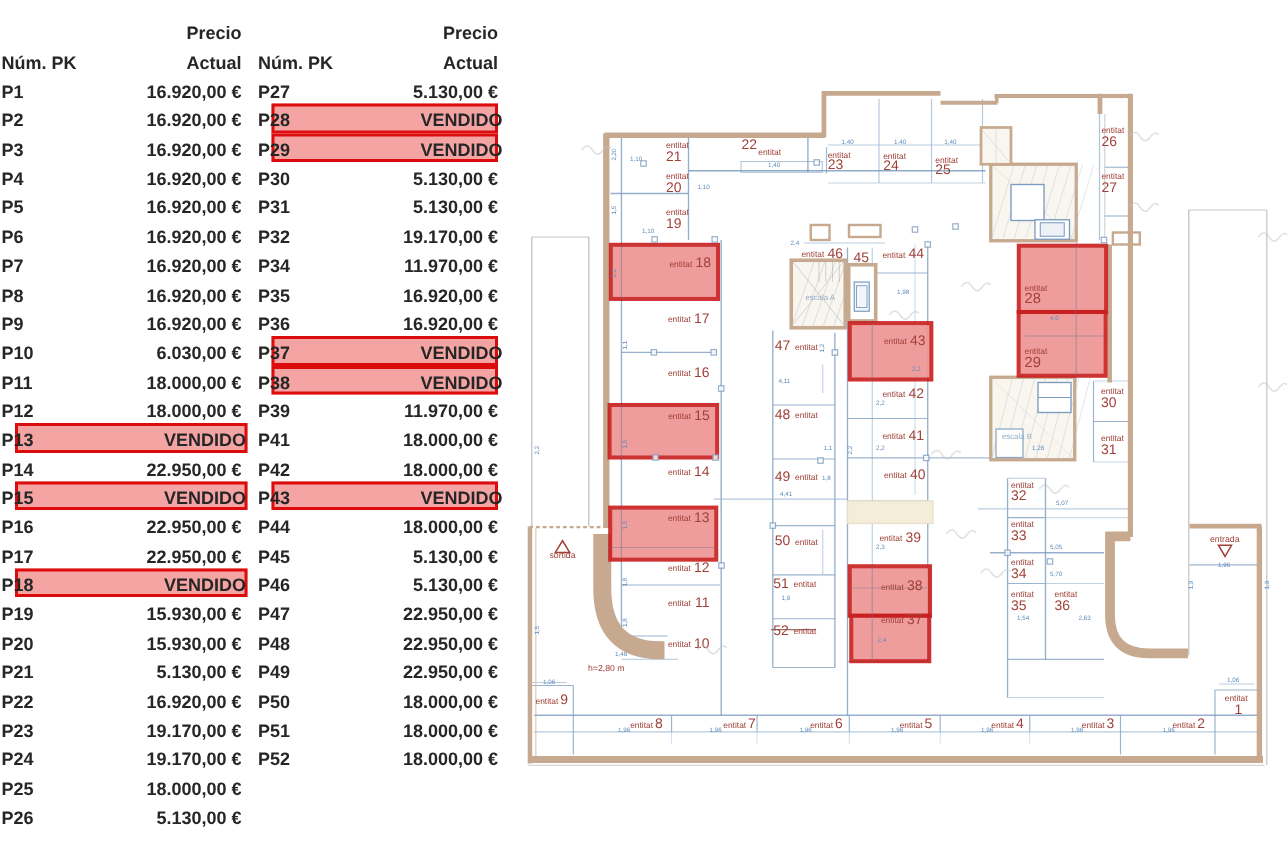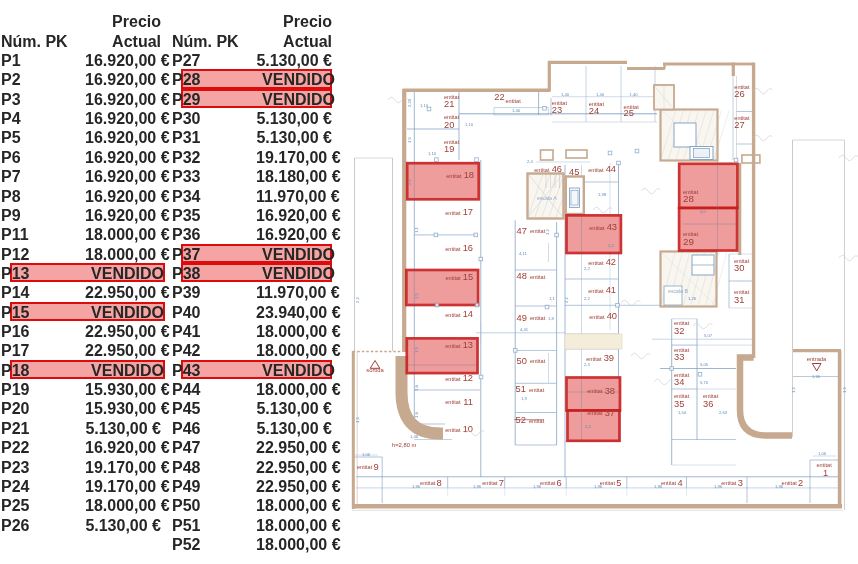--- a/index.html
+++ b/index.html
@@ -1,16 +1,16 @@
 <!DOCTYPE html>
 <html><head><meta charset="utf-8"><style>
 html,body{margin:0;padding:0;width:858px;height:564px;background:#fff;overflow:hidden}
 body{font-family:"Liberation Sans",sans-serif;position:relative}
 .tcol{position:absolute;top:12.6px;width:161px}
-.trow{position:relative;height:19.36px;display:flex;align-items:center;justify-content:flex-end;font-weight:bold;font-size:16px;color:#262626}
+.trow{position:relative;height:19.36px;display:flex;align-items:center;justify-content:flex-end;font-weight:bold;font-size:12px;color:#262626}
 .pk{width:84px;z-index:2}
 .pr{width:76px;text-align:right;z-index:2}
 .vd{text-align:right;transform:translateX(3px)}
 .vbox{position:absolute;left:10px;top:-1.3px;width:151px;height:15.3px;background:#f5a4a4;border:2px solid #dd0c0c;z-index:1}
 </style></head>
 <body>
 <svg width="858" height="564" viewBox="0 0 858 564" style="position:absolute;left:0;top:0">
 <line x1="354.5" y1="158" x2="354.5" y2="351" stroke="#a8a8a8" stroke-width="1" opacity="0.6"></line>
 <line x1="392.5" y1="158" x2="392.5" y2="351" stroke="#a8a8a8" stroke-width="1" opacity="0.6"></line>
 <line x1="354.5" y1="158" x2="392.5" y2="158" stroke="#a8a8a8" stroke-width="1" opacity="0.45"></line>
@@ -422,20 +422,24 @@
     </div>
 <div class="trow">
       <span class="pk">P8</span>
       <span class="pr">16.920,00&nbsp;€</span>
     </div>
 <div class="trow">
       <span class="pk">P9</span>
       <span class="pr">16.920,00&nbsp;€</span>
     </div>
 <div class="trow">
+      <span class="pk">P10</span>
+      <span class="pr">6.030,00&nbsp;€</span>
+    </div>
+<div class="trow">
       <span class="pk">P11</span>
       <span class="pr">18.000,00&nbsp;€</span>
     </div>
 <div class="trow">
       <span class="pk">P12</span>
       <span class="pr">18.000,00&nbsp;€</span>
     </div>
 <div class="trow">
       <div class="vbox" style="width:151px"></div>
       <span class="pk">P13</span>
@@ -525,24 +529,20 @@
     </div>
 <div class="trow">
       <span class="pk">P31</span>
       <span class="pr">5.130,00&nbsp;€</span>
     </div>
 <div class="trow">
       <span class="pk">P32</span>
       <span class="pr">19.170,00&nbsp;€</span>
     </div>
 <div class="trow">
-      <span class="pk">P33</span>
-      <span class="pr">18.180,00&nbsp;€</span>
-    </div>
-<div class="trow">
       <span class="pk">P34</span>
       <span class="pr">11.970,00&nbsp;€</span>
     </div>
 <div class="trow">
       <span class="pk">P35</span>
       <span class="pr">16.920,00&nbsp;€</span>
     </div>
 <div class="trow">
       <span class="pk">P36</span>
       <span class="pr">16.920,00&nbsp;€</span>
@@ -555,24 +555,20 @@
 <div class="trow">
       <div class="vbox" style="width:147px"></div>
       <span class="pk">P38</span>
       <span class="pr vd">VENDIDO</span>
     </div>
 <div class="trow">
       <span class="pk">P39</span>
       <span class="pr">11.970,00&nbsp;€</span>
     </div>
 <div class="trow">
-      <span class="pk">P40</span>
-      <span class="pr">23.940,00&nbsp;€</span>
-    </div>
-<div class="trow">
       <span class="pk">P41</span>
       <span class="pr">18.000,00&nbsp;€</span>
     </div>
 <div class="trow">
       <span class="pk">P42</span>
       <span class="pr">18.000,00&nbsp;€</span>
     </div>
 <div class="trow">
       <div class="vbox" style="width:147px"></div>
       <span class="pk">P43</span>

